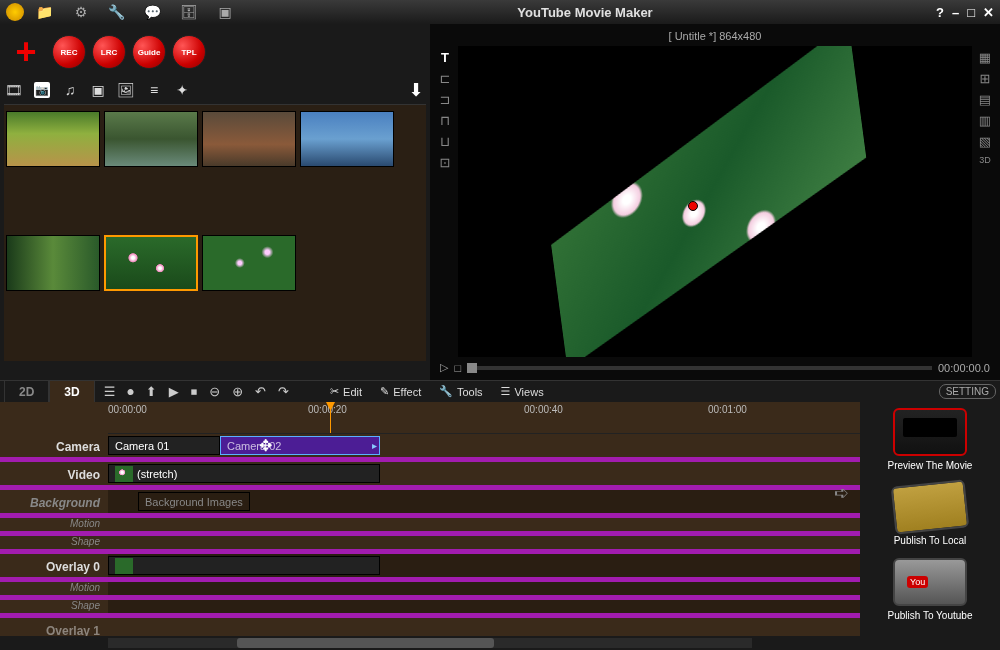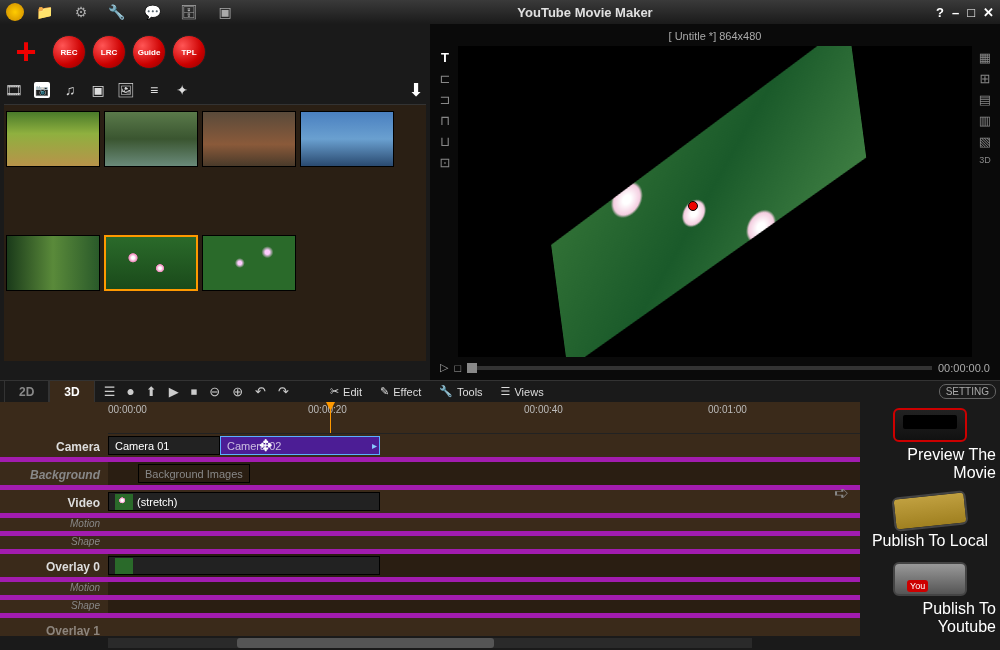--- a/index.html
+++ b/index.html
@@ -84,21 +84,21 @@
 .hscroll-track { flex: 1; height: 10px; background: #2a2a2a; position: relative; }
 .hscroll-thumb { position: absolute; left: 20%; width: 40%; height: 100%; background: #555; border-radius: 3px; }
 
 .side-actions { width: 140px; background: #1a1a1a; display: flex; flex-direction: column; align-items: center; padding: 6px 4px; gap: 4px; }
 .action-btn { width: 74px; height: 48px; border-radius: 6px; border: 2px solid #444; cursor: pointer; position: relative; }
 .action-btn.prev { background: linear-gradient(#222, #111); border-color: #c00; }
 .action-btn.prev::after { content: ""; position: absolute; top: 18%; left: 12%; right: 12%; bottom: 38%; background: #000; border-radius: 2px; }
 .action-btn.env { background: linear-gradient(#c0a040, #a08020); transform: rotate(-6deg); }
 .action-btn.yt { background: linear-gradient(#999, #555); }
 .action-btn.yt::after { content: "You"; position: absolute; left: 12px; top: 16px; background: #c00; color: #fff; padding: 1px 3px; border-radius: 3px; font-size: 9px; }
-.action-label { color: #fff; font-size: 16px; text-align: right; margin-bottom: 8px; }
+.action-label { color: #fff; font-size: 10px; text-align: left; margin-bottom: 8px; }
 .arrow-prev { position: absolute; left: -26px; top: 80px; color: #888; font-size: 18px; }
 </style>
 </head>
 <body>
 
 <div class="titlebar">
   <span style="width:18px;height:18px;background:radial-gradient(#ffcc00,#cc8800);border-radius:50%;margin-right:12px"></span>
   <div class="titlebar-icons">
     <span>📁</span>
     <span>⚙</span>
@@ -216,34 +216,34 @@
         <div class="track-content">
           <div class="clip cam1">
               <span>Camera 01</span>
             </div>
           <div class="clip cam2">
               <span style="opacity:.7">Camera 02</span>
               <span class="move-icn">✥</span>
             </div>
         </div>
       </div>
-      <div class="track alt">
-        <div class="track-label italic">Background</div>
-        <div class="track-content">
-          <div class="clip bg">
-              <span>Background Images</span>
-            </div>
-        </div>
-      </div>
       <div class="track">
         <div class="track-label">Video</div>
         <div class="track-content">
           <div class="clip vid">
               <div class="mini"></div>
               <span>(stretch)</span>
+            </div>
+        </div>
+      </div>
+      <div class="track alt">
+        <div class="track-label italic">Background</div>
+        <div class="track-content">
+          <div class="clip bg">
+              <span>Background Images</span>
             </div>
         </div>
       </div>
       <div class="track" style="min-height:14px">
         <div class="track-label sub">Motion</div>
         <div class="track-content"></div>
       </div>
       <div class="track" style="min-height:14px">
         <div class="track-label sub">Shape</div>
         <div class="track-content"></div>

